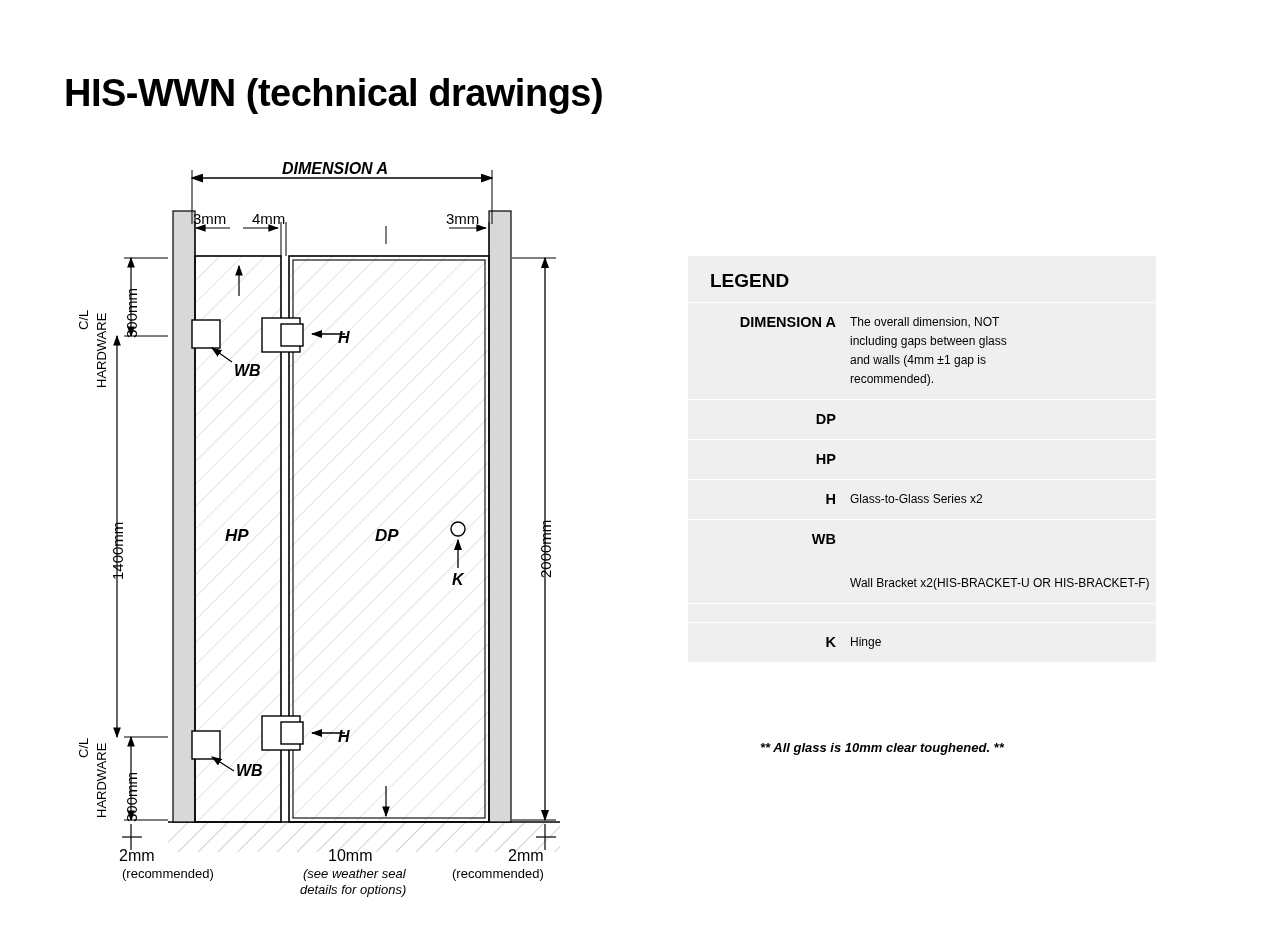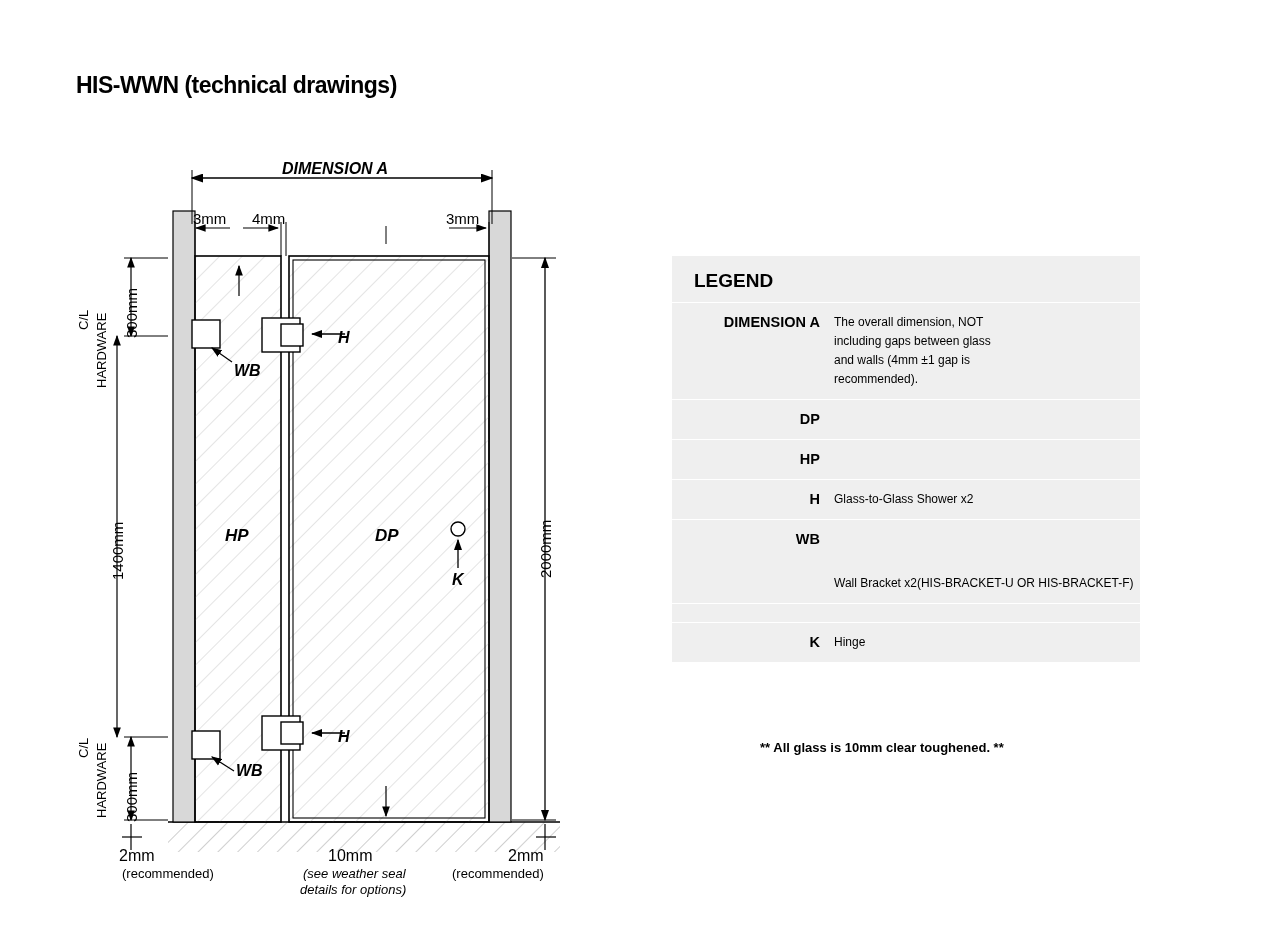--- a/index.html
+++ b/index.html
@@ -10,39 +10,39 @@
   body {
     width: 1285px;
     height: 944px;
     position: relative;
     font-family: "Liberation Sans", sans-serif;
     color: #000000;
     overflow: hidden;
   }
   #page-title {
     position: absolute;
-    left: 76px;
+    left: 64px;
     top: 72px;
-    font-size: 23px;
+    font-size: 38px;
     font-weight: bold;
     letter-spacing: -0.5px;
     white-space: nowrap;
   }
   
   #drawing {
     position: absolute;
     left: 0;
     top: 0;
     width: 660px;
     height: 944px;
   }
   
   #legend {
     position: absolute;
-    left: 672px;
+    left: 688px;
     top: 256px;
     width: 468px;
     background: #efefef;
   }
   #legend .legend-head {
     padding: 14px 22px 10px 22px;
     font-size: 19px;
     font-weight: bold;
   }
   #legend .row {
@@ -70,20 +70,21 @@
   }
   #legend .row .val.wide {
     white-space: nowrap;
     margin-top: 44px;
   }
   #legend-note {
     position: absolute;
     left: 760px;
     top: 740px;
     font-size: 13px;
+    font-style: italic;
     font-weight: bold;
   }
 </style>
 </head>
 <body>
 
 <div id="page-title">HIS-WWN (technical drawings)</div>
 
 <div id="drawing">
   <svg width="660" height="944" viewBox="0 0 660 944" xmlns="http://www.w3.org/2000/svg">
@@ -243,21 +244,21 @@
 recommended).</div>
   </div>
   <div class="row">
     <div class="key">DP</div>
   </div>
   <div class="row">
     <div class="key">HP</div>
   </div>
   <div class="row">
     <div class="key">H</div>
-    <div class="val">Glass-to-Glass Shower x2</div>
+    <div class="val">Glass-to-Glass Series x2</div>
   </div>
   <div class="row">
     <div class="key">WB</div>
     <div class="val wide">Wall Bracket x2(HIS-BRACKET-U OR HIS-BRACKET-F)</div>
   </div>
   <div class="row blank">
     <div class="key"></div>
     <div class="val"></div>
   </div>
   <div class="row">

